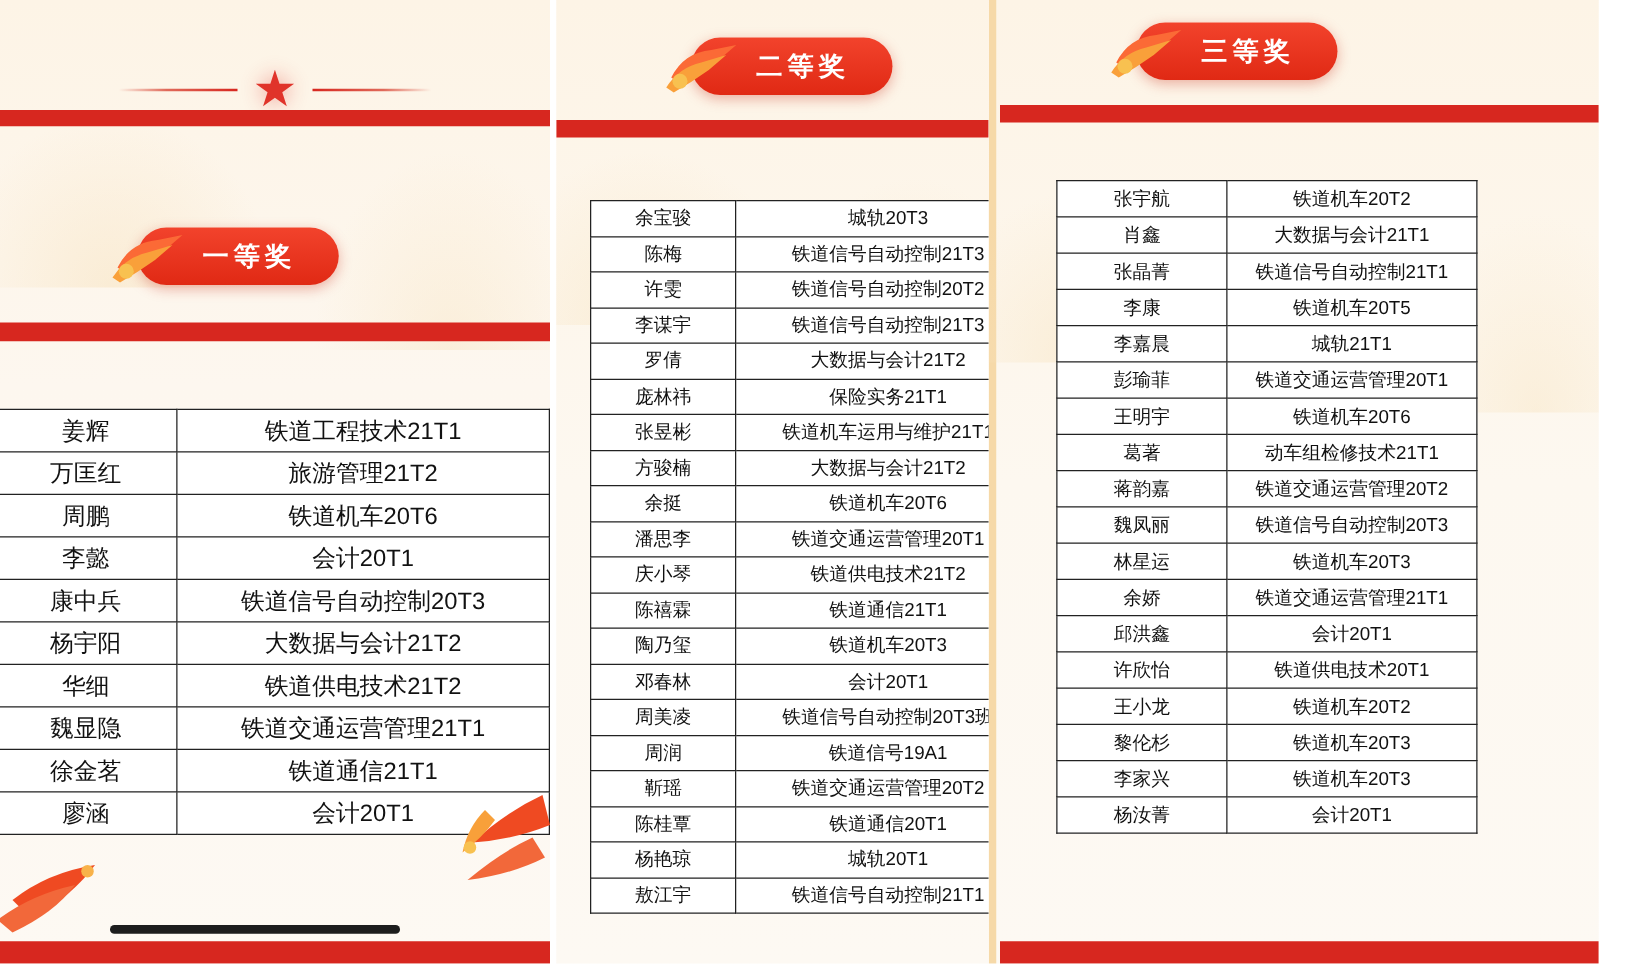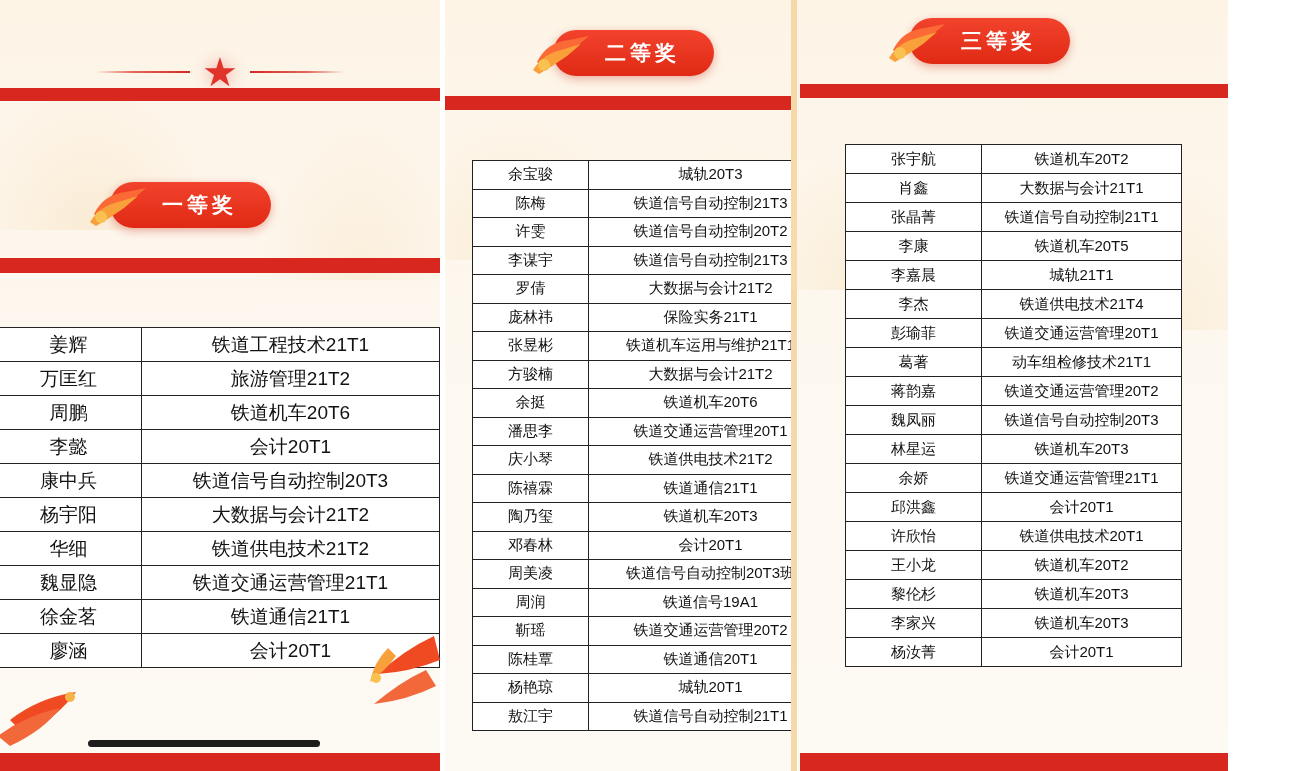--- a/index.html
+++ b/index.html
@@ -23,21 +23,21 @@
   
   .panel {
     position: relative;
     height: 771px;
     overflow: hidden;
     background: #fdf6ec;
   }
   .panel-1 { width: 440px; background: linear-gradient(180deg,#fdf4e6 0%, #fdf7ef 40%, #fdf9f3 100%); }
   .panel-gap { width: 5px; background: #ffffff; }
   .panel-2 { width: 346px; background: linear-gradient(180deg,#fdf4e6 0%, #fdf8f0 50%, #fdf9f3 100%); }
-  .panel-3 { width: 437px; background: linear-gradient(180deg,#fdf4e6 0%, #fdf8f0 50%, #fdf9f3 100%); }
+  .panel-3 { width: 488px; background: linear-gradient(180deg,#fdf4e6 0%, #fdf8f0 50%, #fdf9f3 100%); }
   .panel-3::before {
     content:"";
     position:absolute; left:0; top:0; bottom:0; width:6px;
     background:#f6d9a8;
   }
 
   
   .wash {
     position: absolute;
     pointer-events: none;
@@ -378,28 +378,28 @@
           </tr>
         <tr>
             <td class="name">李康</td>
             <td>铁道机车20T5</td>
           </tr>
         <tr>
             <td class="name">李嘉晨</td>
             <td>城轨21T1</td>
           </tr>
         <tr>
-            <td class="name">李杰</td>
-            <td>铁道供电技术21T4</td>
-          </tr>
-        <tr>
             <td class="name">彭瑜菲</td>
             <td>铁道交通运营管理20T1</td>
           </tr>
         <tr>
+            <td class="name">王明宇</td>
+            <td>铁道机车20T6</td>
+          </tr>
+        <tr>
             <td class="name">葛著</td>
             <td>动车组检修技术21T1</td>
           </tr>
         <tr>
             <td class="name">蒋韵嘉</td>
             <td>铁道交通运营管理20T2</td>
           </tr>
         <tr>
             <td class="name">魏凤丽</td>
             <td>铁道信号自动控制20T3</td>

